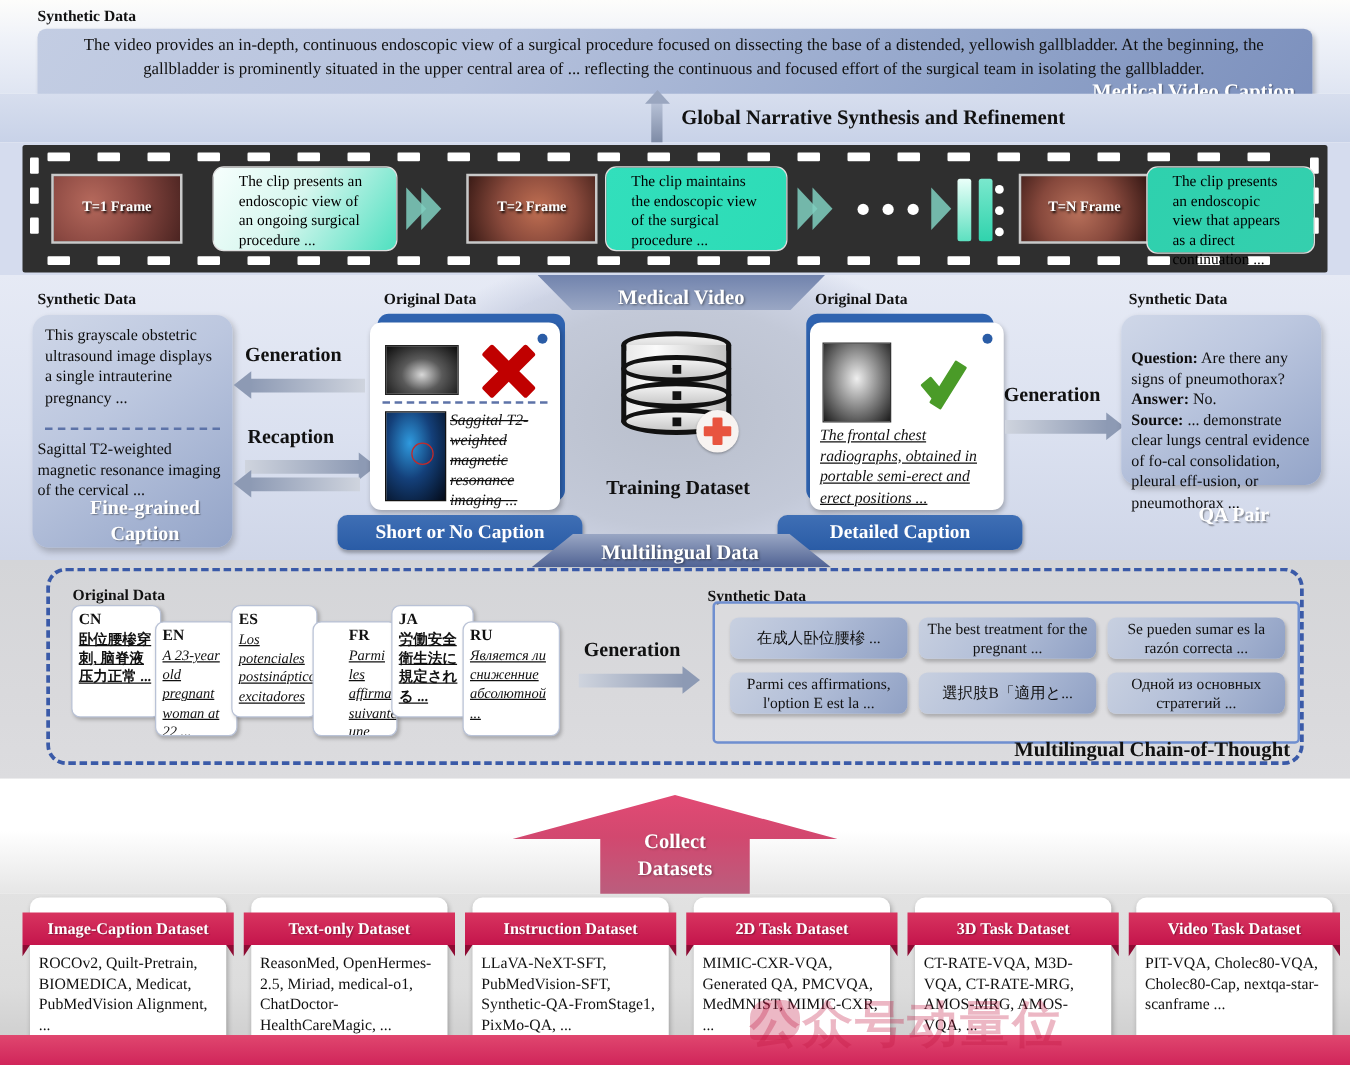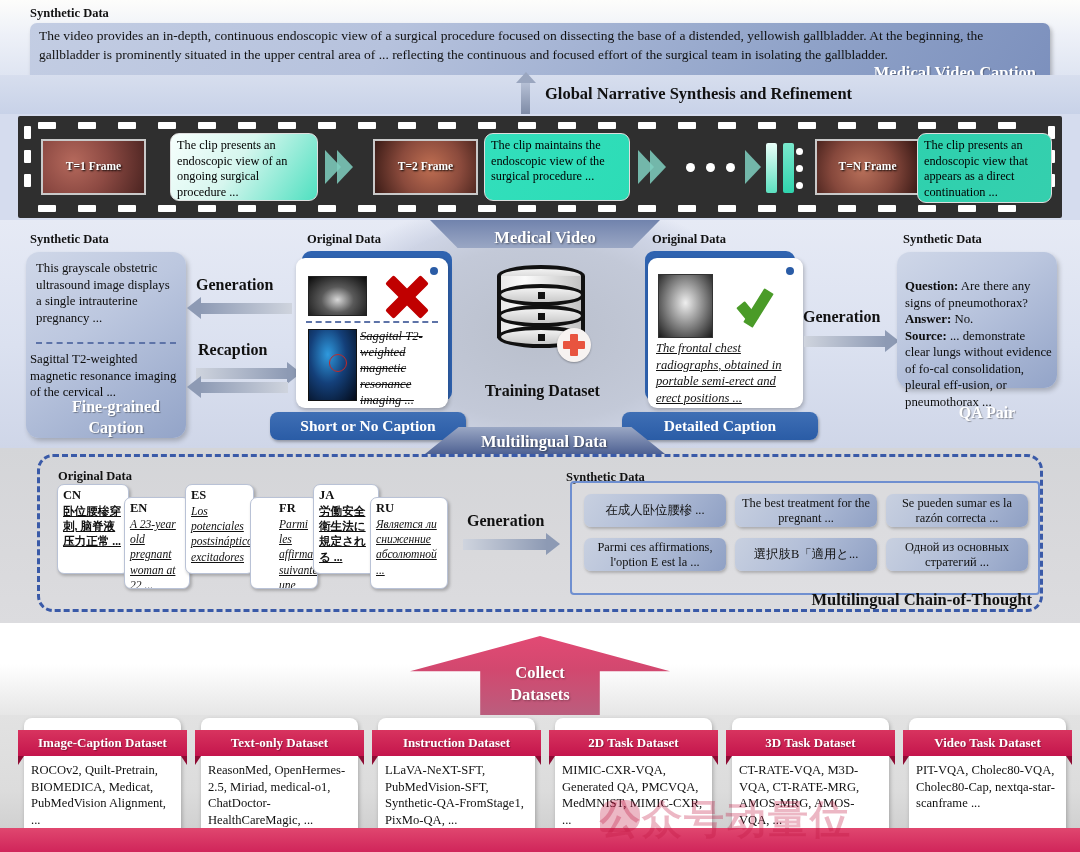--- a/index.html
+++ b/index.html
@@ -20,20 +20,21 @@
   .lbl-synth-top{
     position:absolute;left:30px;top:6px;
     font-size:12.5px;font-weight:bold;color:#111;
   }
   .top-caption-box{
     position:absolute;left:30px;top:23px;width:1020px;height:61px;
     border-radius:7px;
     background:linear-gradient(125deg,#c3cde3 0%,#b6c2dd 35%,#8fa2c8 75%,#7c90bd 100%);
     box-shadow:2px 3px 4px rgba(0,0,0,.25);
     overflow:hidden;
+    text-align:center;
   }
   .top-caption-text{
     position:absolute;left:9px;top:3px;width:1000px;
     font-size:13.5px;line-height:19px;color:#111;
   }
   .medical-video-caption-lbl{
     position:absolute;right:14px;bottom:1px;
     font-size:16.5px;font-weight:bold;color:#ffffff;
     text-shadow:1px 1px 1px rgba(0,0,0,.35);
   }
@@ -74,21 +75,21 @@
     border:2px solid #c9c9c9;box-sizing:border-box;overflow:hidden;
   }
   .frame-label{
     position:absolute;left:0;right:0;top:19px;text-align:center;
     font-size:11.5px;font-weight:bold;color:#fff;
     text-shadow:1px 1px 2px #000;
   }
   .clipbox{
     position:absolute;top:17px;border-radius:9px;
     border:1.5px solid #dedede;box-sizing:border-box;
-    padding:4px 6px;font-size:12.3px;line-height:15.5px;color:#000;
+    padding:4px 20px;font-size:12.3px;line-height:15.5px;color:#000;
   }
   .clip1{left:152px;top:17px;width:148px;height:68px;
     background:linear-gradient(125deg,#f7fffd 0%,#d6f6ee 45%,#4fe0c0 100%);}
   .clip2{left:466px;top:17px;width:146px;height:68px;
     background:linear-gradient(125deg,#32dfbc 0%,#2ddcb6 100%);}
   .clip3{left:899px;top:17px;width:135px;height:70px;
     background:linear-gradient(125deg,#2ed1ae 0%,#35cfae 100%);}
 
   .chev{position:absolute;width:0;height:0;
     border-top:17px solid transparent;border-bottom:17px solid transparent;
@@ -517,21 +518,21 @@
   <div class="tag-blue" style="left:622px;top:412px;width:196px;height:28px;">Detailed Caption</div>
 
   <div class="arrow-label" style="left:803px;top:308px;">Generation</div>
   <div class="arrow-r" style="left:804px;top:336px;width:82px;"></div>
 
   <div class="sec-lbl" style="left:903px;top:232px;">Synthetic Data</div>
   <div class="soft-panel" style="left:897px;top:252px;width:160px;height:136px;">
     <div class="panel-text" style="position:absolute;left:8px;top:26px;width:148px;">
       <span style="font-weight:bold;">Question:</span><span> Are there any signs of pneumothorax?</span><br>
       <span style="font-weight:bold;">Answer:</span><span> No.</span><br>
-      <span style="font-weight:bold;margin-top:23px;">Source:</span><span> ... demonstrate clear lungs without evidence of fo-cal consolidation, pleural eff-usion, or pneumothorax ...</span>
+      <span style="font-weight:bold;margin-top:23px;">Source:</span><span> ... demonstrate clear lungs central evidence of fo-cal consolidation, pleural eff-usion, or pneumothorax ...</span>
     </div>
     <div class="panel-title" style="top:152px;">QA Pair</div>
   </div>
 
   <div class="ml-zone"></div>
   <div class="multiling-bg"></div>
   <div class="multiling-lbl">Multilingual Data</div>
   <div class="ml-dashed"></div>
 
   <div class="sec-lbl" style="left:58px;top:469px;">Original Data</div>

